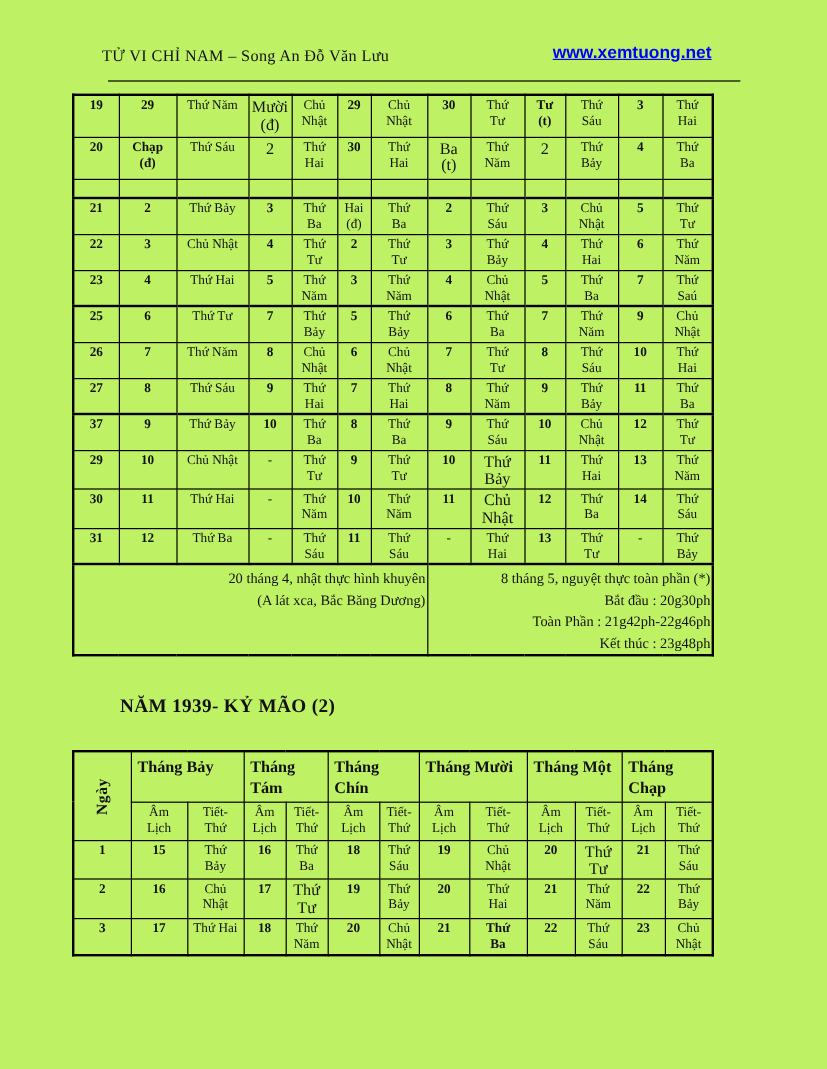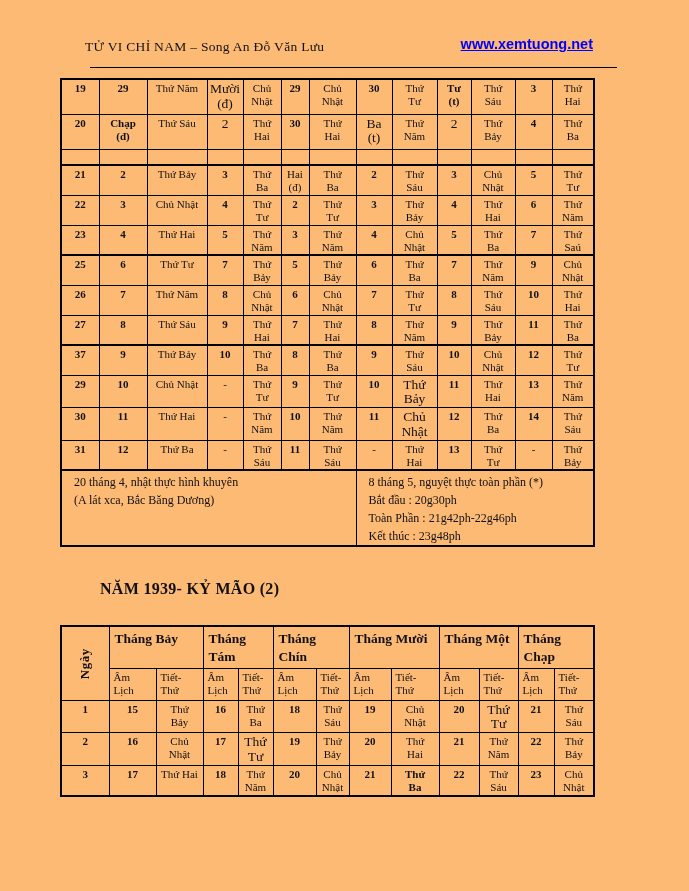--- a/index.html
+++ b/index.html
@@ -1,16 +1,16 @@
 <!DOCTYPE html>
 <html><head>
 <meta charset="utf-8">
 <style>
   html,body{margin:0;padding:0;background:#fff;}
-  .page{position:relative;width:689px;height:891px;background:#fdba74;overflow:hidden;
+  .page{position:relative;width:689px;height:891px;background:#bef264;overflow:hidden;
         font-family:"Liberation Serif","DejaVu Serif",serif;color:#111;}
 
   
   .hdr-title{position:absolute;left:85px;top:39px;font-size:13.5px;letter-spacing:.3px;}
   .hdr-link{position:absolute;right:96px;top:36px;font-family:"Liberation Sans","DejaVu Sans",sans-serif;
             font-weight:700;font-size:14.5px;text-decoration:underline;cursor:pointer;}
   .hdr-rule{position:absolute;left:90px;top:67px;width:527px;border-top:1.5px solid #000;height:0;}
 
   
   #t1,#t2{position:absolute;left:60px;width:533px;border-collapse:collapse;table-layout:fixed;
@@ -19,27 +19,27 @@
   #t2{top:625px}
   td{border:1px solid #000;font-size:11px;line-height:1.2;text-align:center;vertical-align:top;
      padding:2px 1px 0;white-space:pre-line;overflow:hidden;}
   .b{font-weight:700;}
   .lg{font-size:13.5px;line-height:1.1;}
   #t1 tr{height:30px;}
   #t1 tr.r-tall{height:35px;}
   #t1 tr.r-gap{height:16px;}
   tr.tt > td{border-top:2px solid #000;}
   td.note{height:64px;font-size:12px;line-height:1.5;white-space:normal;padding-top:2px;}
-  .note-line{text-align:left;padding-left:11px;}
+  .note-line{text-align:right;}
 
   #t2 tr.mh-row{height:42px;}
   #t2 tr.sub-row{height:32px;}
   #t2 tr.data-row{height:31px;}
   #t2 .mh{font-weight:700;font-size:13.5px;text-align:left;vertical-align:top;padding:3px 5px 0;line-height:1.3;}
-  #t2 .sh{text-align:left;padding:2px 4px 0;}
+  #t2 .sh{text-align:center;padding:2px 4px 0;}
   #t2 .corner{vertical-align:middle;text-align:center;}
   .rot{transform:rotate(-90deg);font-weight:700;font-size:13px;letter-spacing:.5px;}
   .day{font-weight:700;}
 
   .section-title{position:absolute;left:100px;top:580px;font-size:16px;font-weight:700;letter-spacing:.3px;}
 </style>
 </head>
 <body>
 
 <div class="page">

